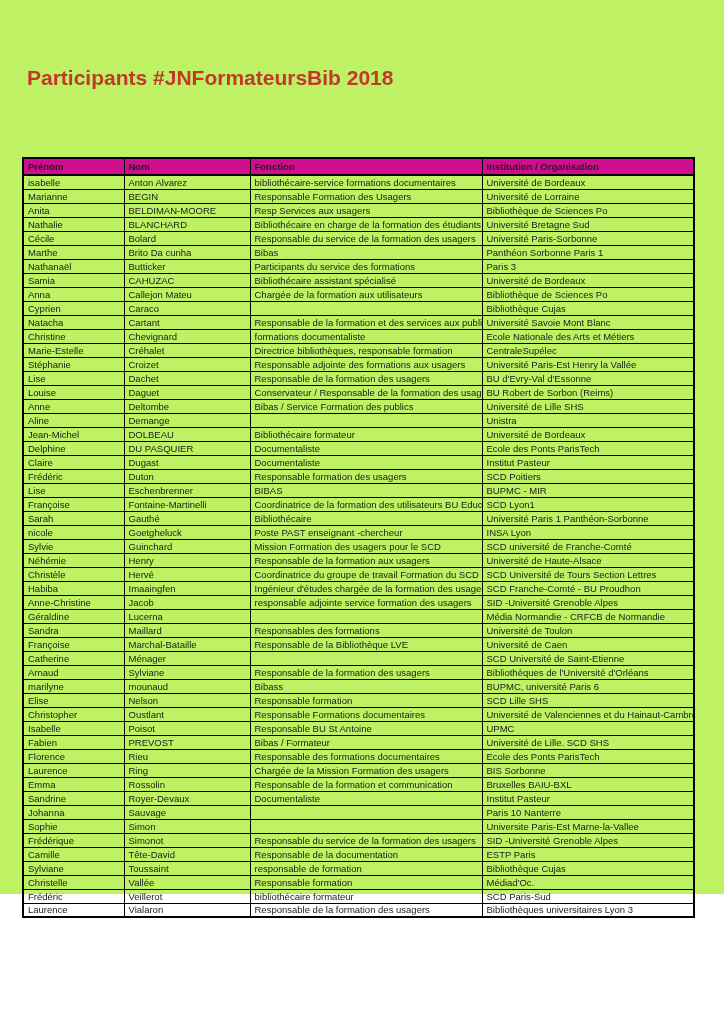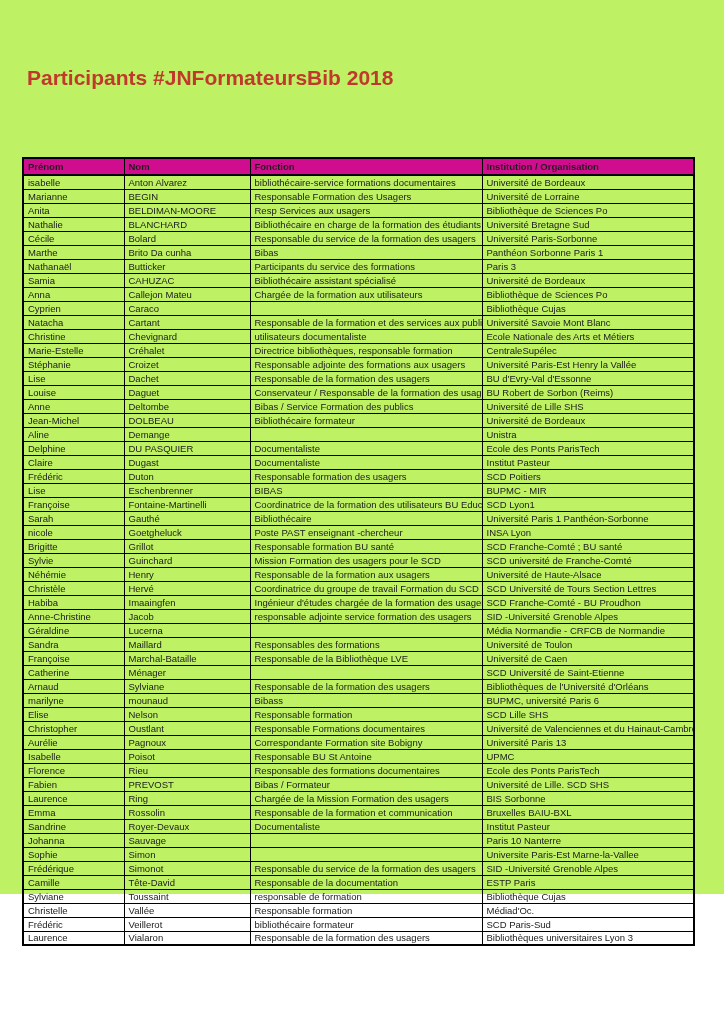--- a/index.html
+++ b/index.html
@@ -145,21 +145,21 @@
         </tr>
         <tr>
           <td>Natacha</td>
           <td>Cartant</td>
           <td>Responsable de la formation et des services aux publics</td>
           <td>Université Savoie Mont Blanc</td>
         </tr>
         <tr>
           <td>Christine</td>
           <td>Chevignard</td>
-          <td>utilisateurs documentaliste</td>
+          <td>formations documentaliste</td>
           <td>Ecole Nationale des Arts et Métiers</td>
         </tr>
         <tr>
           <td>Marie-Estelle</td>
           <td>Créhalet</td>
           <td>Directrice bibliothèques, responsable formation</td>
           <td>CentraleSupélec</td>
         </tr>
         <tr>
           <td>Stéphanie</td>
@@ -179,32 +179,32 @@
           <td>Conservateur / Responsable de la formation des usagers</td>
           <td>BU Robert de Sorbon (Reims)</td>
         </tr>
         <tr>
           <td>Anne</td>
           <td>Deltombe</td>
           <td>Bibas / Service Formation des publics</td>
           <td>Université de Lille SHS</td>
         </tr>
         <tr>
+          <td>Aline</td>
+          <td>Demange</td>
+          <td></td>
+          <td>Unistra</td>
+        </tr>
+        <tr>
           <td>Jean-Michel</td>
           <td>DOLBEAU</td>
           <td>Bibliothécaire formateur</td>
           <td>Université de Bordeaux</td>
         </tr>
         <tr>
-          <td>Aline</td>
-          <td>Demange</td>
-          <td></td>
-          <td>Unistra</td>
-        </tr>
-        <tr>
           <td>Delphine</td>
           <td>DU PASQUIER</td>
           <td>Documentaliste</td>
           <td>Ecole des Ponts ParisTech</td>
         </tr>
         <tr>
           <td>Claire</td>
           <td>Dugast</td>
           <td>Documentaliste</td>
           <td>Institut Pasteur</td>
@@ -233,26 +233,20 @@
           <td>Bibliothécaire</td>
           <td>Université Paris 1 Panthéon-Sorbonne</td>
         </tr>
         <tr>
           <td>nicole</td>
           <td>Goetgheluck</td>
           <td>Poste PAST enseignant -chercheur</td>
           <td>INSA Lyon</td>
         </tr>
         <tr>
-          <td>Brigitte</td>
-          <td>Grillot</td>
-          <td>Responsable formation BU santé</td>
-          <td>SCD Franche-Comté ; BU santé</td>
-        </tr>
-        <tr>
           <td>Sylvie</td>
           <td>Guinchard</td>
           <td>Mission Formation des usagers pour le SCD</td>
           <td>SCD université de Franche-Comté</td>
         </tr>
         <tr>
           <td>Néhémie</td>
           <td>Henry</td>
           <td>Responsable de la formation aux usagers</td>
           <td>Université de Haute-Alsace</td>
@@ -317,44 +311,38 @@
           <td>Responsable formation</td>
           <td>SCD Lille SHS</td>
         </tr>
         <tr>
           <td>Christopher</td>
           <td>Oustlant</td>
           <td>Responsable Formations documentaires</td>
           <td>Université de Valenciennes et du Hainaut-Cambrésis</td>
         </tr>
         <tr>
-          <td>Aurélie</td>
-          <td>Pagnoux</td>
-          <td>Correspondante Formation site Bobigny</td>
-          <td>Université Paris 13</td>
-        </tr>
-        <tr>
           <td>Isabelle</td>
           <td>Poisot</td>
           <td>Responsable BU St Antoine</td>
           <td>UPMC</td>
         </tr>
         <tr>
+          <td>Fabien</td>
+          <td>PREVOST</td>
+          <td>Bibas / Formateur</td>
+          <td>Université de Lille. SCD SHS</td>
+        </tr>
+        <tr>
           <td>Florence</td>
           <td>Rieu</td>
           <td>Responsable des formations documentaires</td>
           <td>Ecole des Ponts ParisTech</td>
         </tr>
         <tr>
-          <td>Fabien</td>
-          <td>PREVOST</td>
-          <td>Bibas / Formateur</td>
-          <td>Université de Lille. SCD SHS</td>
-        </tr>
-        <tr>
           <td>Laurence</td>
           <td>Ring</td>
           <td>Chargée de la Mission Formation des usagers</td>
           <td>BIS Sorbonne</td>
         </tr>
         <tr>
           <td>Emma</td>
           <td>Rossolin</td>
           <td>Responsable de la formation et communication</td>
           <td>Bruxelles BAIU-BXL</td>

